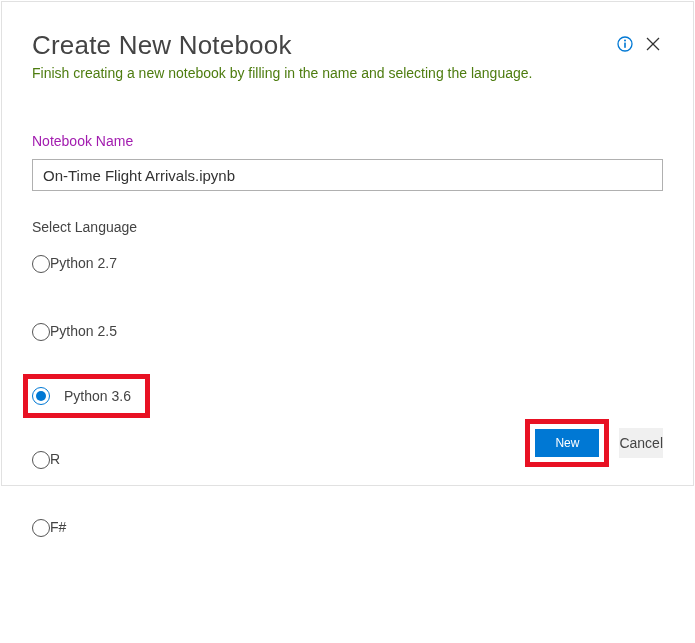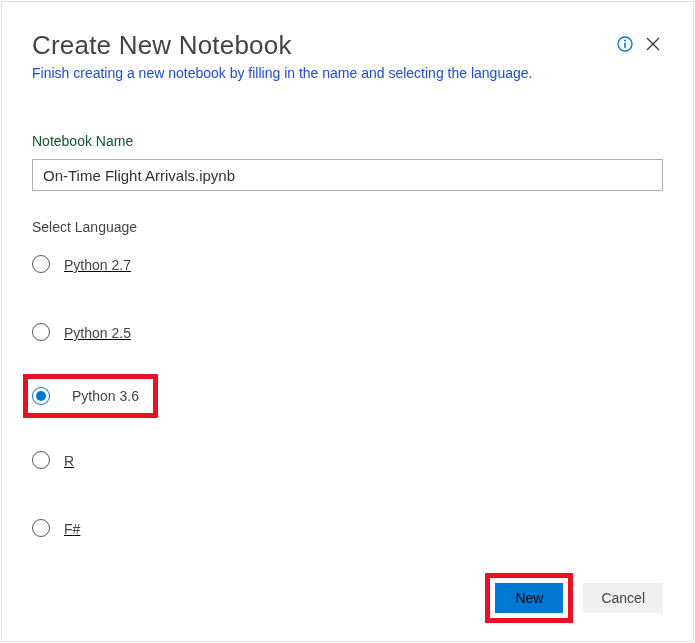--- a/index.html
+++ b/index.html
@@ -10,42 +10,42 @@
     body {
       font-family: "Segoe UI", -apple-system, BlinkMacSystemFont, sans-serif;
       background: #ffffff;
       width: 695px;
       height: 643px;
       overflow: hidden;
     }
     .dialog {
       border: 1px solid #e1e1e1;
       width: 693px;
-      height: 641px;
+      height: 485px;
       margin: 1px;
       padding: 28px 30px;
       position: relative;
     }
     .header-row {
       display: flex;
       justify-content: space-between;
       align-items: flex-start;
     }
     .title-area {
       flex: 1;
     }
     .dialog-title {
       font-size: 26px;
       font-weight: 300;
       color: #444444;
       letter-spacing: 0.2px;
     }
     .dialog-subtitle {
       font-size: 14px;
-      color: #1d4ed8;
+      color: #4d7c0f;
       font-weight: 400;
       margin-top: 4px;
     }
     .header-icons {
       display: flex;
       align-items: center;
       gap: 10px;
       margin-top: 4px;
     }
     .info-icon {
@@ -61,21 +61,21 @@
       display: inline-flex;
       align-items: center;
       justify-content: center;
       cursor: pointer;
     }
     .form-section {
       margin-top: 52px;
     }
     .field-label {
       font-size: 14px;
-      color: #14532d;
+      color: #a21caf;
       font-weight: 400;
       margin-bottom: 10px;
       display: block;
     }
     .text-input {
       width: 100%;
       height: 32px;
       border: 1px solid #b0b0b0;
       padding: 11px 10px;
       font-size: 15px;
@@ -88,26 +88,24 @@
       color: #444444;
       font-weight: 400;
       margin-top: 28px;
       margin-bottom: 0;
     }
     .radio-list {
       margin-top: 16px;
     }
     .radio-item {
       display: flex;
-      align-items: flex-end;
-      gap: 14px;
+      align-items: flex-start;
       margin-bottom: 42px;
       cursor: pointer;
       padding: 4px 0;
-      text-decoration: underline;
     }
     .radio-circle {
       width: 18px;
       height: 18px;
       border: 1px solid #555555;
       border-radius: 50%;
       display: flex;
       align-items: center;
       justify-content: center;
       flex-shrink: 0;
@@ -126,51 +124,51 @@
       color: #444444;
     }
     .highlight-box {
       display: inline-flex;
       align-items: center;
       border: 5px solid #e81123;
       padding: 8px 14px 8px 4px;
       margin-left: -9px;
       margin-top: -13px;
       margin-bottom: 29px;
-      gap: 22px;
+      gap: 14px;
       cursor: pointer;
     }
     .footer {
       position: absolute;
       bottom: 18px;
       right: 30px;
       display: flex;
       gap: 10px;
       align-items: center;
     }
     .btn-primary-wrap {
       border: 5px solid #e81123;
       padding: 5px;
     }
     .btn-primary {
       background: #0078d4;
-      color: #000000;
+      color: #ffffff;
       border: none;
-      font-size: 14px;
+      font-size: 12px;
       font-family: inherit;
       padding: 7px 20px;
       cursor: pointer;
     }
     .btn-secondary {
       background: #f0f0f0;
       color: #444444;
       border: none;
       font-size: 14px;
       font-family: inherit;
-      padding: 7px 18px;
+      padding: 7px 0;
       cursor: pointer;
     }
   </style>
 </head>
 <body>
 
 <div class="dialog">
   <div class="header-row">
     <div class="title-area">
       <h1 class="dialog-title">Create New Notebook</h1>

